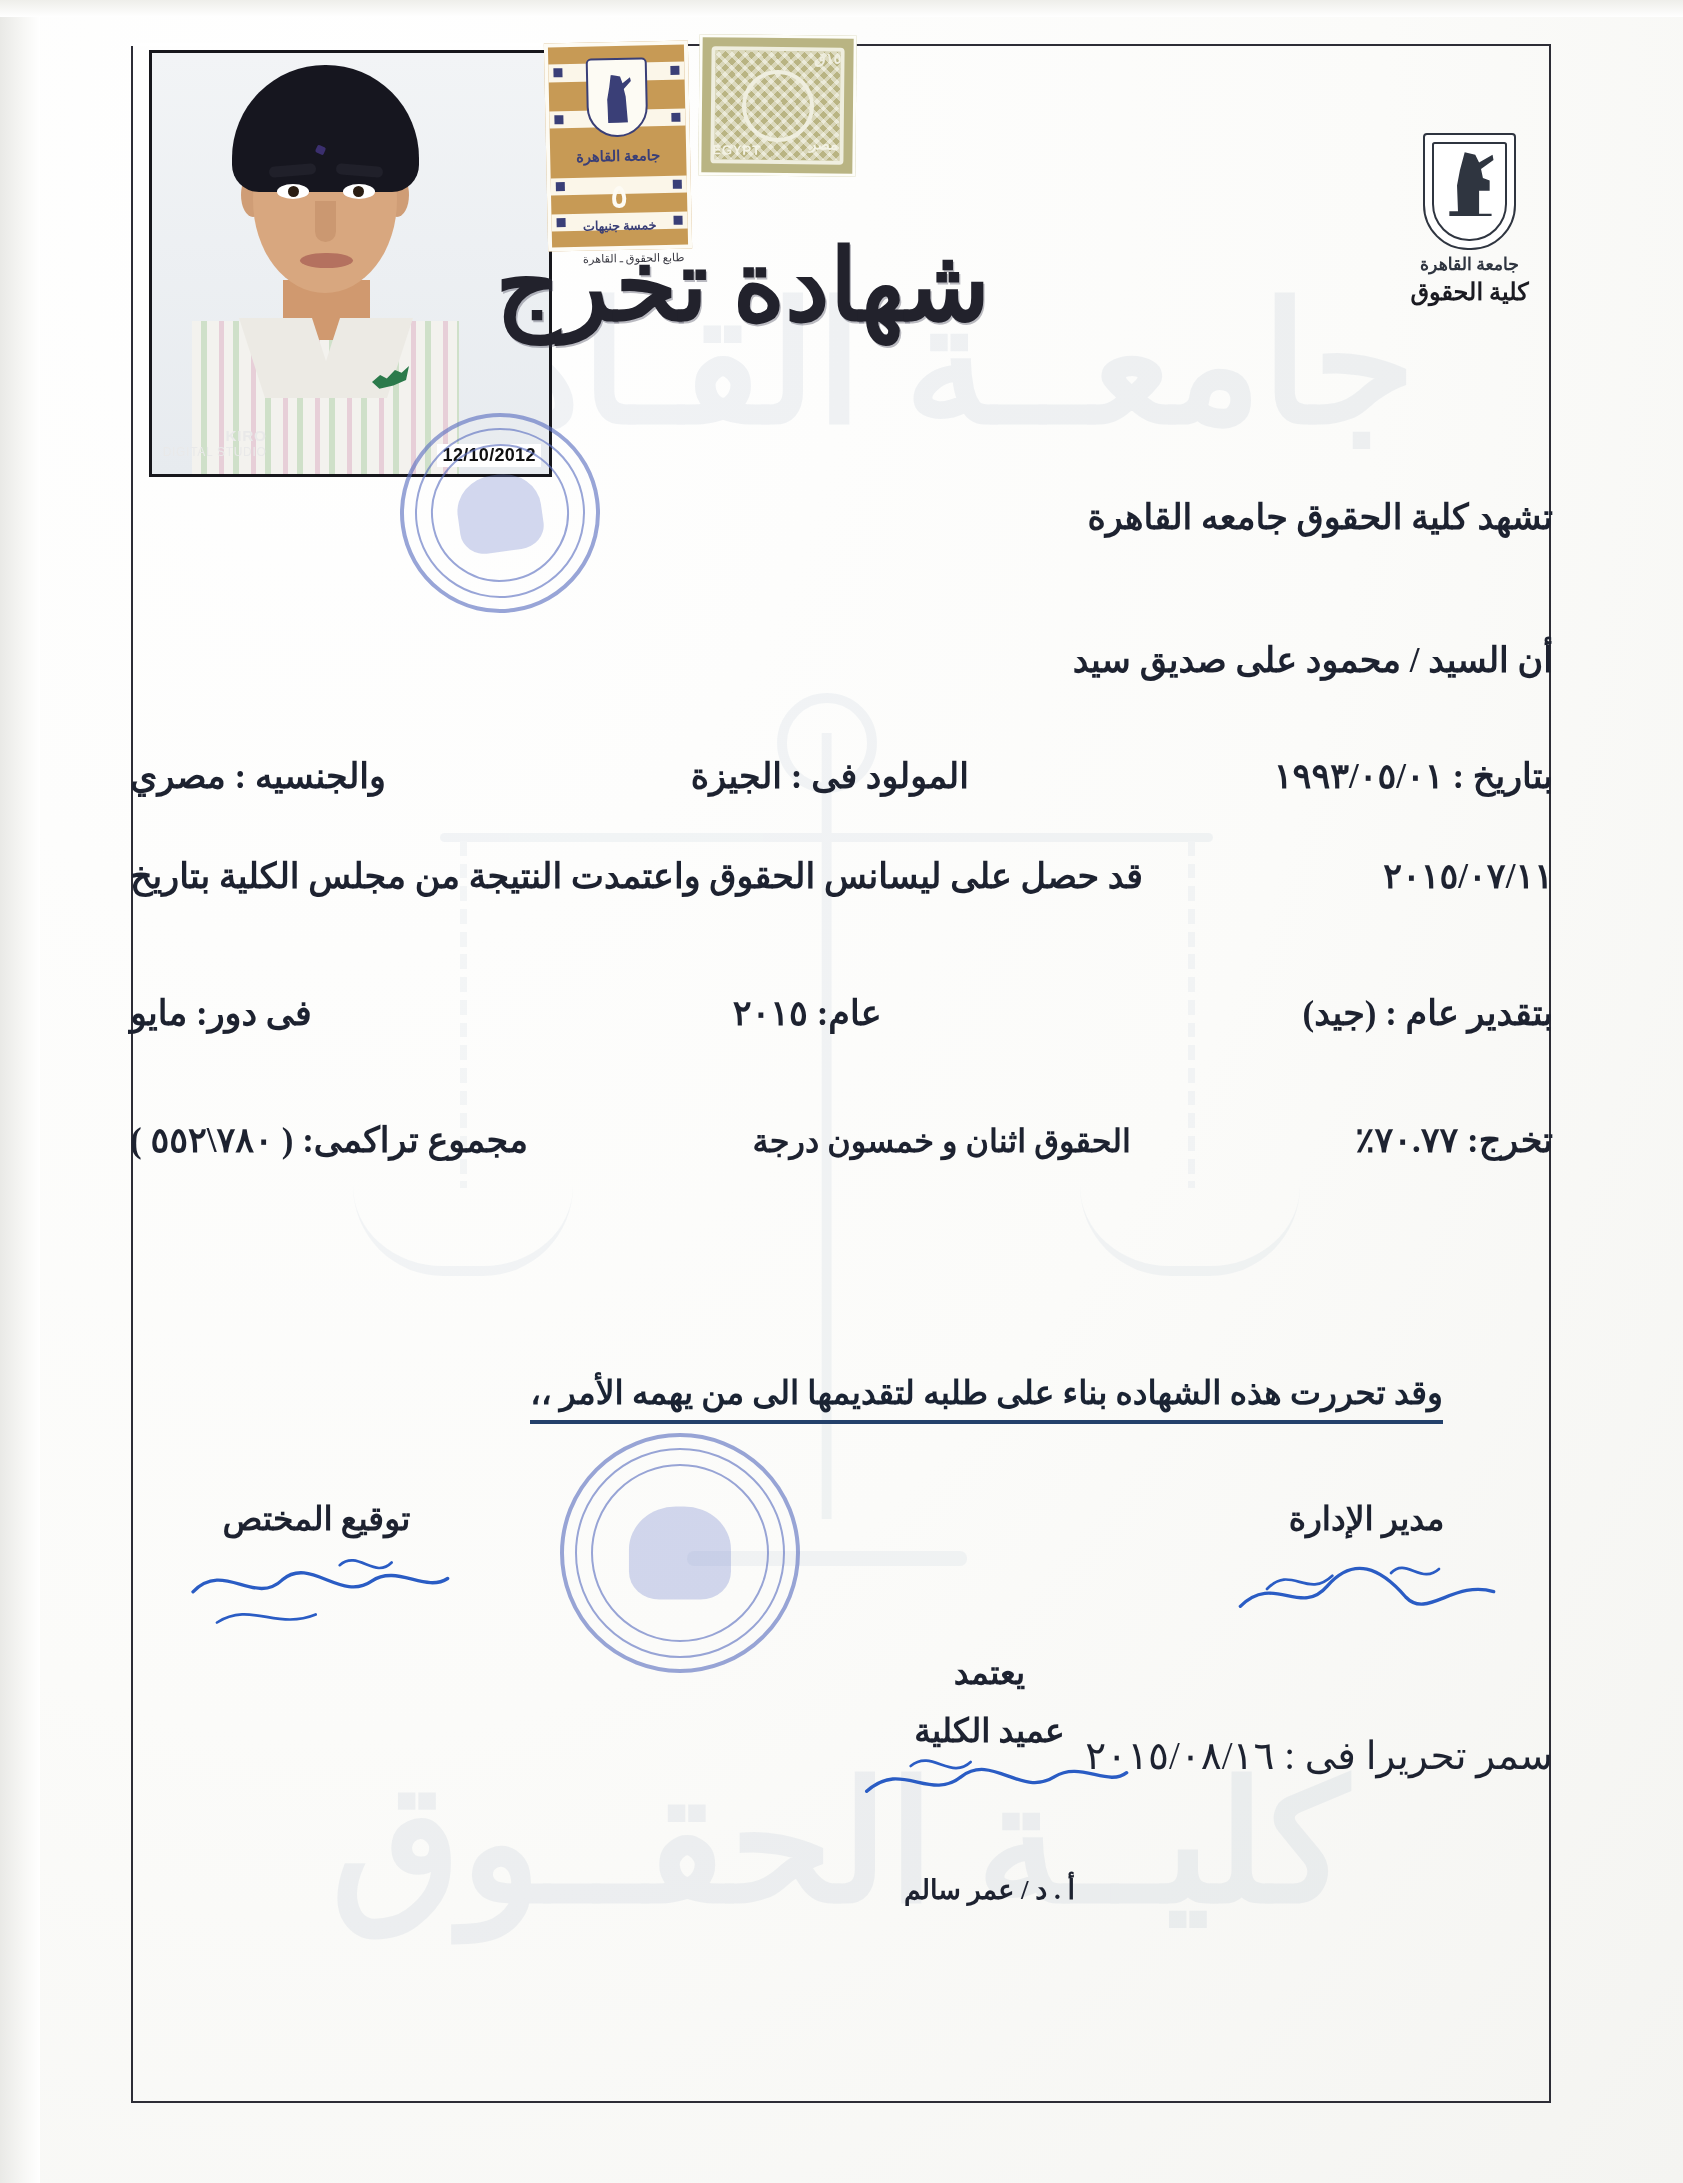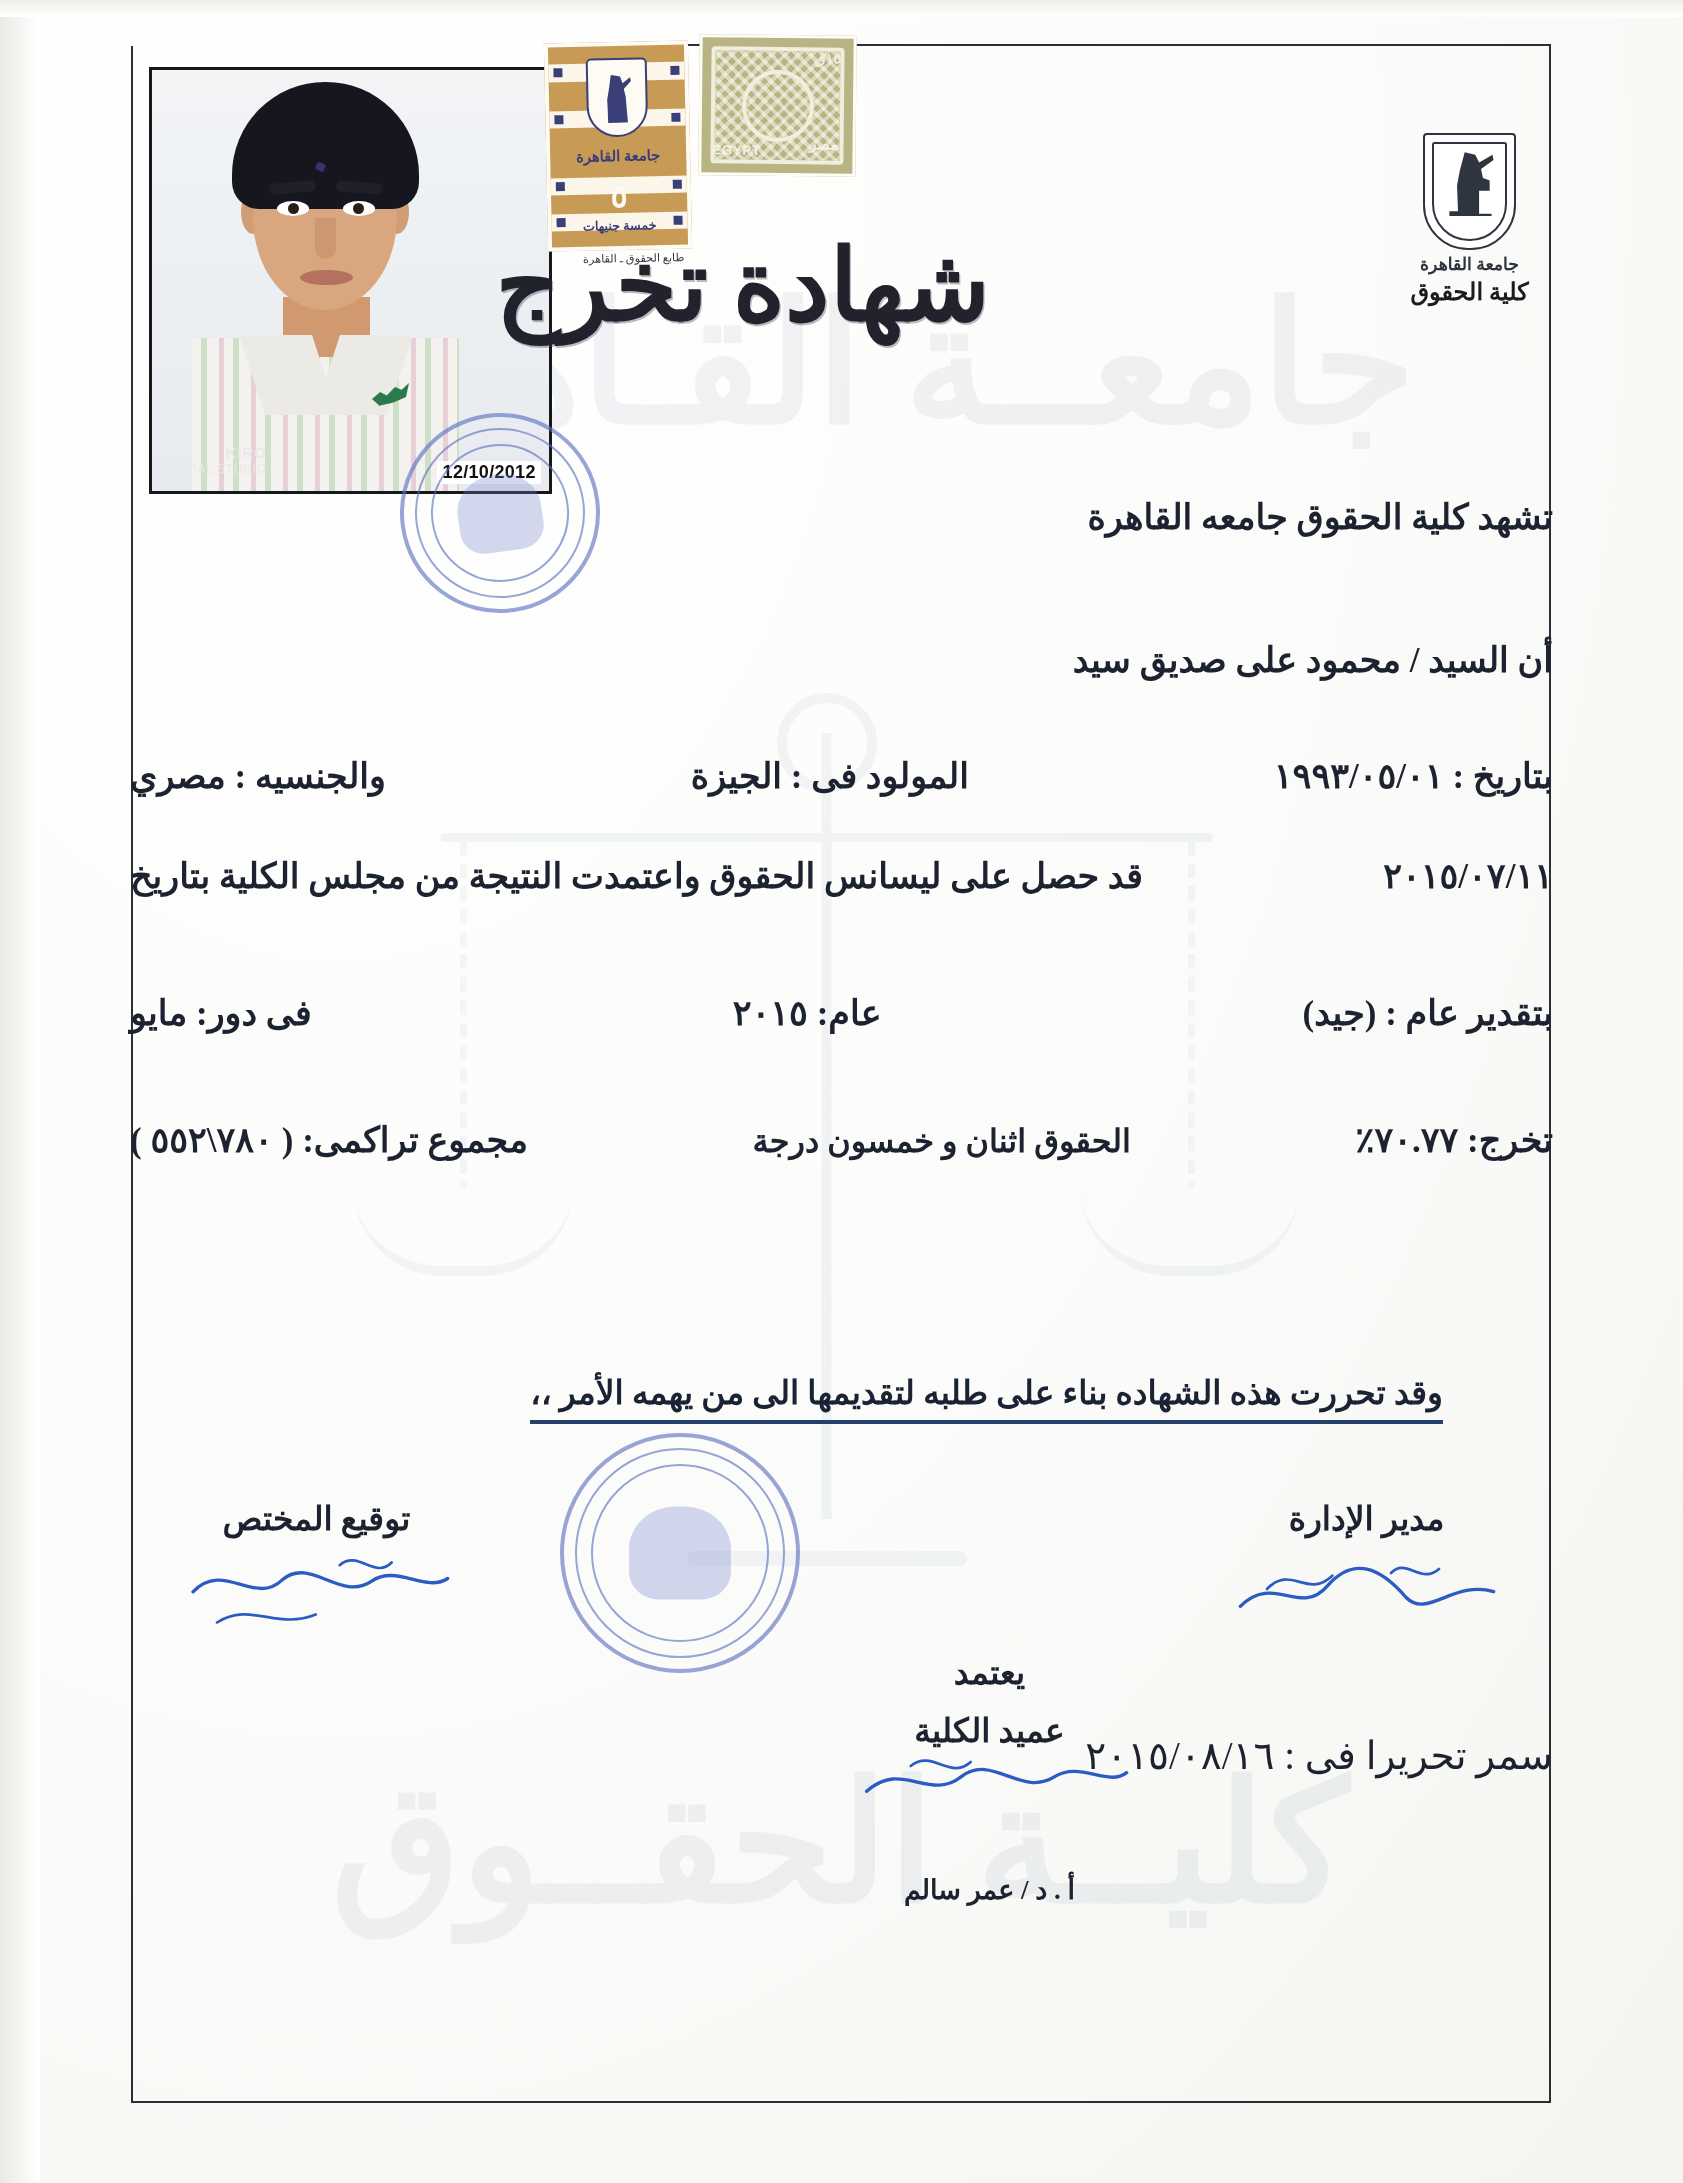--- a/index.html
+++ b/index.html
@@ -49,21 +49,21 @@
   }
   #wm-text-2{
     position:absolute;left:107px;top:1506px;width:1466px;
     text-align:center;
     font-family:"Liberation Serif",serif;
     font-size:167px;font-weight:700;color:#7a90ad;
     white-space:nowrap;
   }
   
   #photo-wrap{
-    position:absolute;left:149px;top:67px;width:403px;height:427px;
+    position:absolute;left:149px;top:50px;width:403px;height:427px;
     border:3.3px solid #17171c;box-sizing:border-box;background:#0d1220;
     overflow:hidden;
   }
   #photo-bg{position:absolute;inset:0;background:linear-gradient(180deg,#f2f4f6 0%,#e7ebef 100%);}
   .ph-hair{position:absolute;left:80px;top:12px;width:187px;height:127px;border-radius:93px 93px 27px 27px;background:#16161f;}
   .ph-face{position:absolute;left:101px;top:53px;width:144px;height:187px;border-radius:72px/93px;background:#d8a77f;}
   .ph-ear-l{position:absolute;left:89px;top:120px;width:24px;height:44px;border-radius:50%;background:#cf9d76;}
   .ph-ear-r{position:absolute;left:233px;top:120px;width:24px;height:44px;border-radius:50%;background:#cf9d76;}
   .ph-brow-l{position:absolute;left:117px;top:112px;width:47px;height:10.7px;border-radius:5.3px;background:#20202a;transform:rotate(-5deg);}
   .ph-brow-r{position:absolute;left:184px;top:112px;width:47px;height:10.7px;border-radius:5.3px;background:#20202a;transform:rotate(5deg);}

